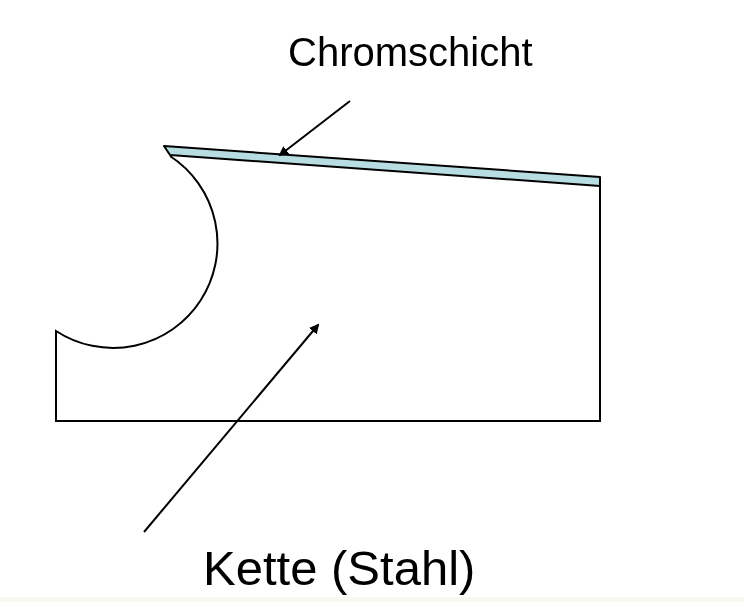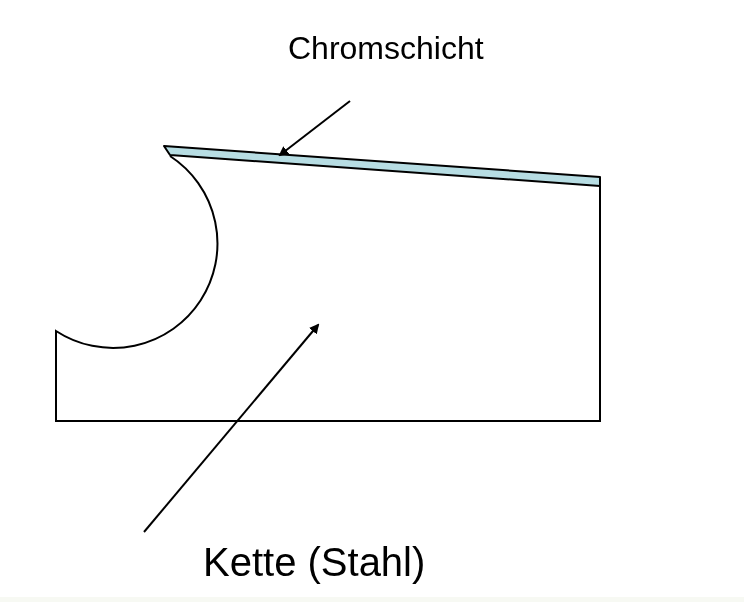--- a/index.html
+++ b/index.html
@@ -1,20 +1,20 @@
 <!DOCTYPE html>
 <html><head>
   <meta charset="utf-8">
   <style>
     html, body { margin:0; padding:0; background:#ffffff; }
     body { width:744px; height:602px; position:relative; overflow:hidden; font-family:"Liberation Sans", sans-serif; }
     #canvas { position:absolute; left:0; top:0; }
     .label { position:absolute; color:#000; font-family:"Liberation Sans", sans-serif; white-space:nowrap; }
-    #label-chrom { left:288px; top:30px; font-size:32px; }
-    #label-kette { left:203px; top:540px; font-size:40px; }
+    #label-chrom { left:288px; top:30px; font-size:40px; }
+    #label-kette { left:203px; top:540px; font-size:49px; }
     #bottom-strip { position:absolute; left:0; top:597px; width:744px; height:5px; background:#f7f9f3; }
   </style>
 </head>
 <body>
 
 <svg id="canvas" width="744" height="602" viewBox="0 0 744 602">
   <defs>
     <marker id="arrowhead" markerWidth="10" markerHeight="10" refX="8" refY="5" orient="auto" markerUnits="userSpaceOnUse">
       <path d="M0,0 L10,5 L0,10 z" fill="#000"></path>
     </marker>

